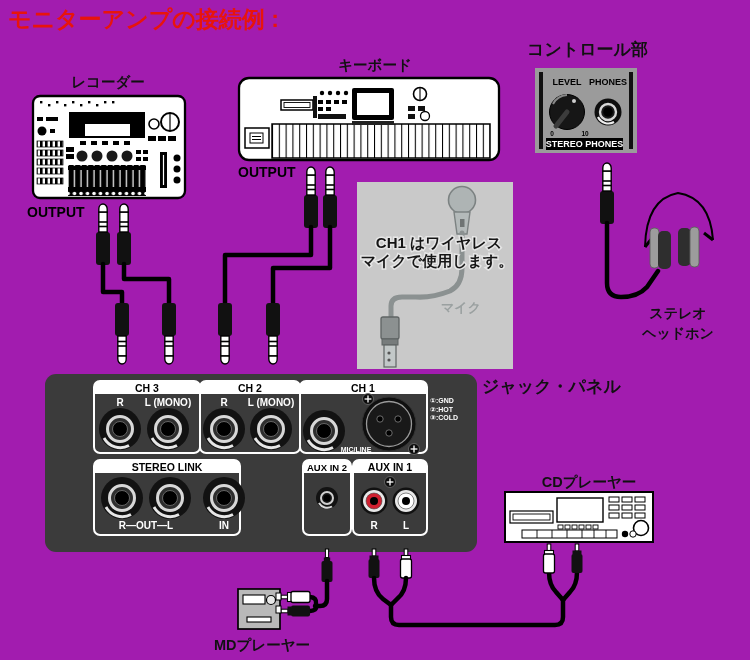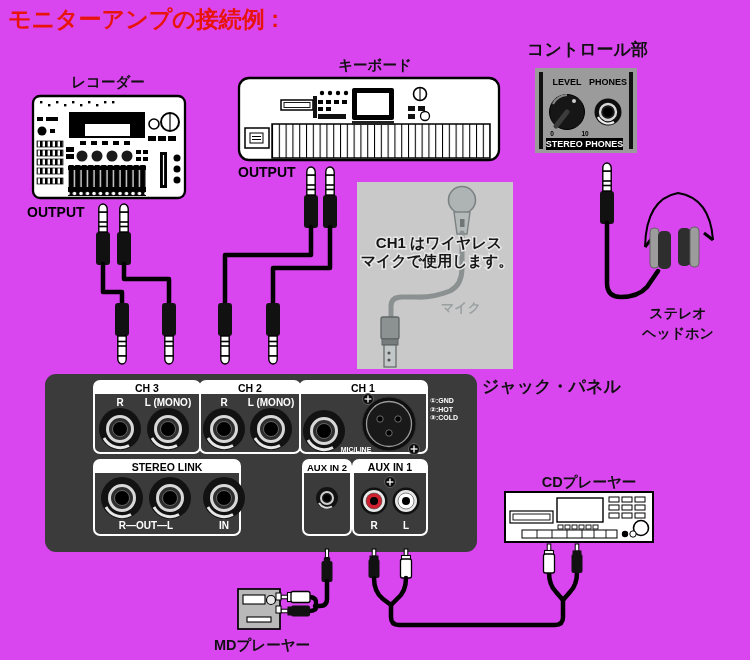--- a/index.html
+++ b/index.html
@@ -1,16 +1,16 @@
 <!DOCTYPE html>
 <html><head>
 <meta charset="utf-8">
 <style>
   html,body{margin:0;padding:0;background:#fff;}
-  .stage{position:relative;width:750px;height:660px;background:#d946ef;overflow:hidden;}
+  .stage{position:relative;width:750px;height:660px;background:#a21caf;overflow:hidden;}
   text{font-family:"Liberation Sans","DejaVu Sans",sans-serif;}
   .jp-title{font-size:23px;font-weight:bold;fill:#e8140c;}
   .dev-label{font-size:14.5px;font-weight:bold;fill:#111;text-anchor:middle;}
   .heading{font-size:17px;font-weight:bold;fill:#111;}
   .out-label{font-size:14px;font-weight:bold;fill:#000;}
   .panel-head-txt{font-size:10.5px;font-weight:bold;fill:#000;text-anchor:middle;}
   .jlab{font-size:10px;font-weight:bold;fill:#fff;text-anchor:middle;}
   .jlab-sm{font-size:7px;font-weight:bold;fill:#fff;text-anchor:middle;}
   .pins{font-size:7px;font-weight:bold;fill:#fff;}
   .ctrl-sm{font-size:9px;font-weight:bold;fill:#000;text-anchor:middle;}

